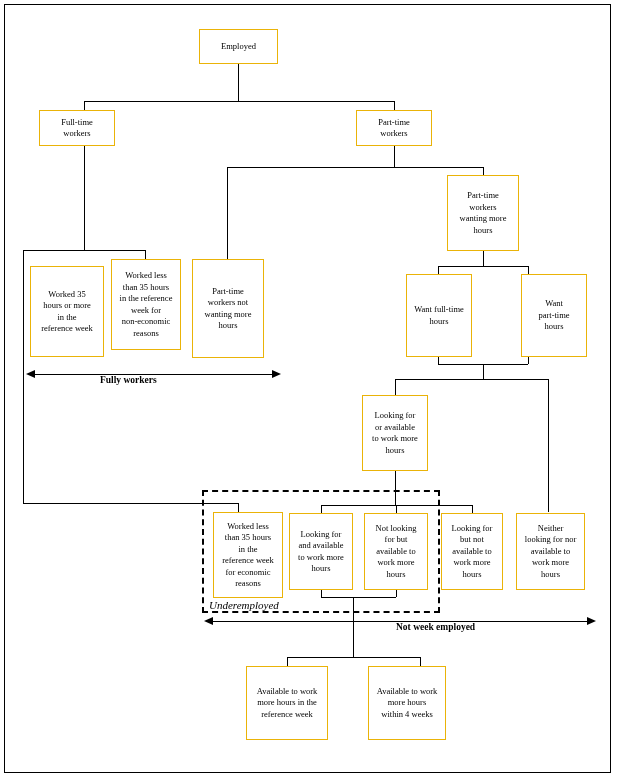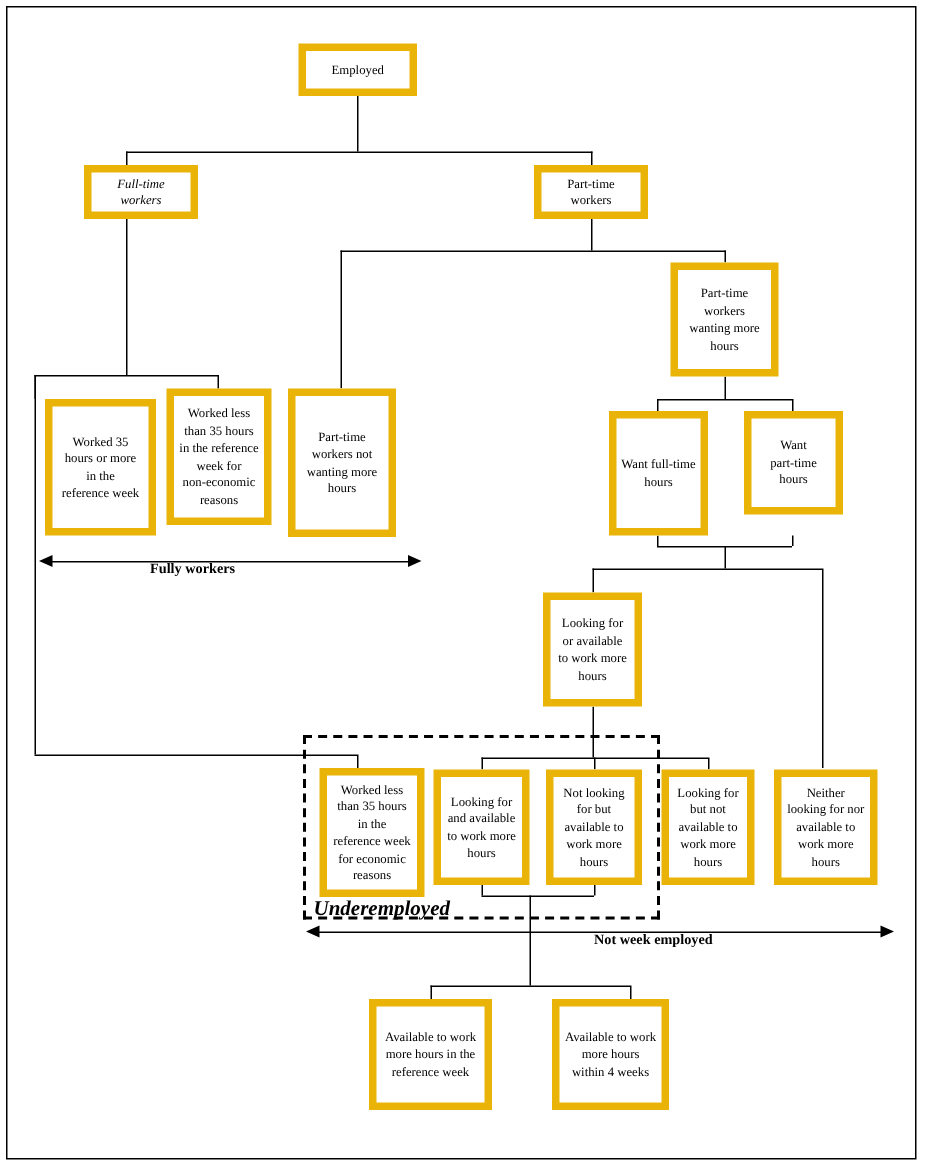--- a/index.html
+++ b/index.html
@@ -21,21 +21,21 @@
     position: absolute;
     left: 4px;
     top: 4px;
     width: 607px;
     height: 769px;
     border: 1.5px solid #000;
     box-sizing: border-box;
   }
   .node {
     position: absolute;
-    border: 5px solid #eab308;
+    border: 1px solid #eab308;
     background: #fff;
     box-sizing: border-box;
     display: flex;
     align-items: center;
     justify-content: center;
     text-align: center;
     font-size: 8.5px;
     line-height: 11.5px;
     color: #000;
     padding: 1px 2px;
@@ -80,23 +80,23 @@
   .caption {
     position: absolute;
     font-size: 9.5px;
     font-weight: bold;
     color: #000;
     white-space: nowrap;
     z-index: 4;
   }
   .caption-italic {
     position: absolute;
-    font-size: 14px;
+    font-size: 11px;
     font-style: italic;
-    font-weight: bold;
+    font-weight: normal;
     color: #000;
     white-space: nowrap;
     z-index: 4;
   }
 </style>
 </head>
 <body>
 
 <div id="page">
   <div id="frame"></div>
@@ -147,21 +147,21 @@
   <div class="hline" style="left:287px; top:657px; width:133px;"></div>
   <div class="vline" style="left:287px; top:657px; height:9px;"></div>
   <div class="vline" style="left:420px; top:657px; height:9px;"></div>
 
   <div class="dashbox" style="left:202px; top:490px; width:238px; height:123px;"></div>
 
   <div class="node" style="left:199px; top:29px; width:79px; height:35px;">
     <span>Employed</span>
   </div>
 
-  <div class="node" style="left:56px; top:110px; width:76px; height:36px;font-style:italic;">
+  <div class="node" style="left:39px; top:110px; width:76px; height:36px;">
     <span>Full-time<br>workers</span>
   </div>
 
   <div class="node" style="left:356px; top:110px; width:76px; height:36px;">
     <span>Part-time<br>workers</span>
   </div>
 
   <div class="node" style="left:30px; top:266px; width:74px; height:91px;">
     <span>Worked 35<br>hours or more<br>in the<br>reference week</span>
   </div>
@@ -175,21 +175,21 @@
   </div>
 
   <div class="node" style="left:447px; top:175px; width:72px; height:76px;">
     <span>Part-time<br>workers<br>wanting more<br>hours</span>
   </div>
 
   <div class="node" style="left:406px; top:274px; width:66px; height:83px;">
     <span>Want full-time<br>hours</span>
   </div>
 
-  <div class="node" style="left:496px; top:274px; width:66px; height:69px;">
+  <div class="node" style="left:521px; top:274px; width:66px; height:83px;">
     <span>Want<br>part-time<br>hours</span>
   </div>
 
   <div class="node" style="left:362px; top:395px; width:66px; height:76px;">
     <span>Looking for<br>or available<br>to work more<br>hours</span>
   </div>
 
   <div class="node" style="left:213px; top:512px; width:70px; height:86px;">
     <span>Worked less<br>than 35 hours<br>in the<br>reference week<br>for economic<br>reasons</span>
   </div>

